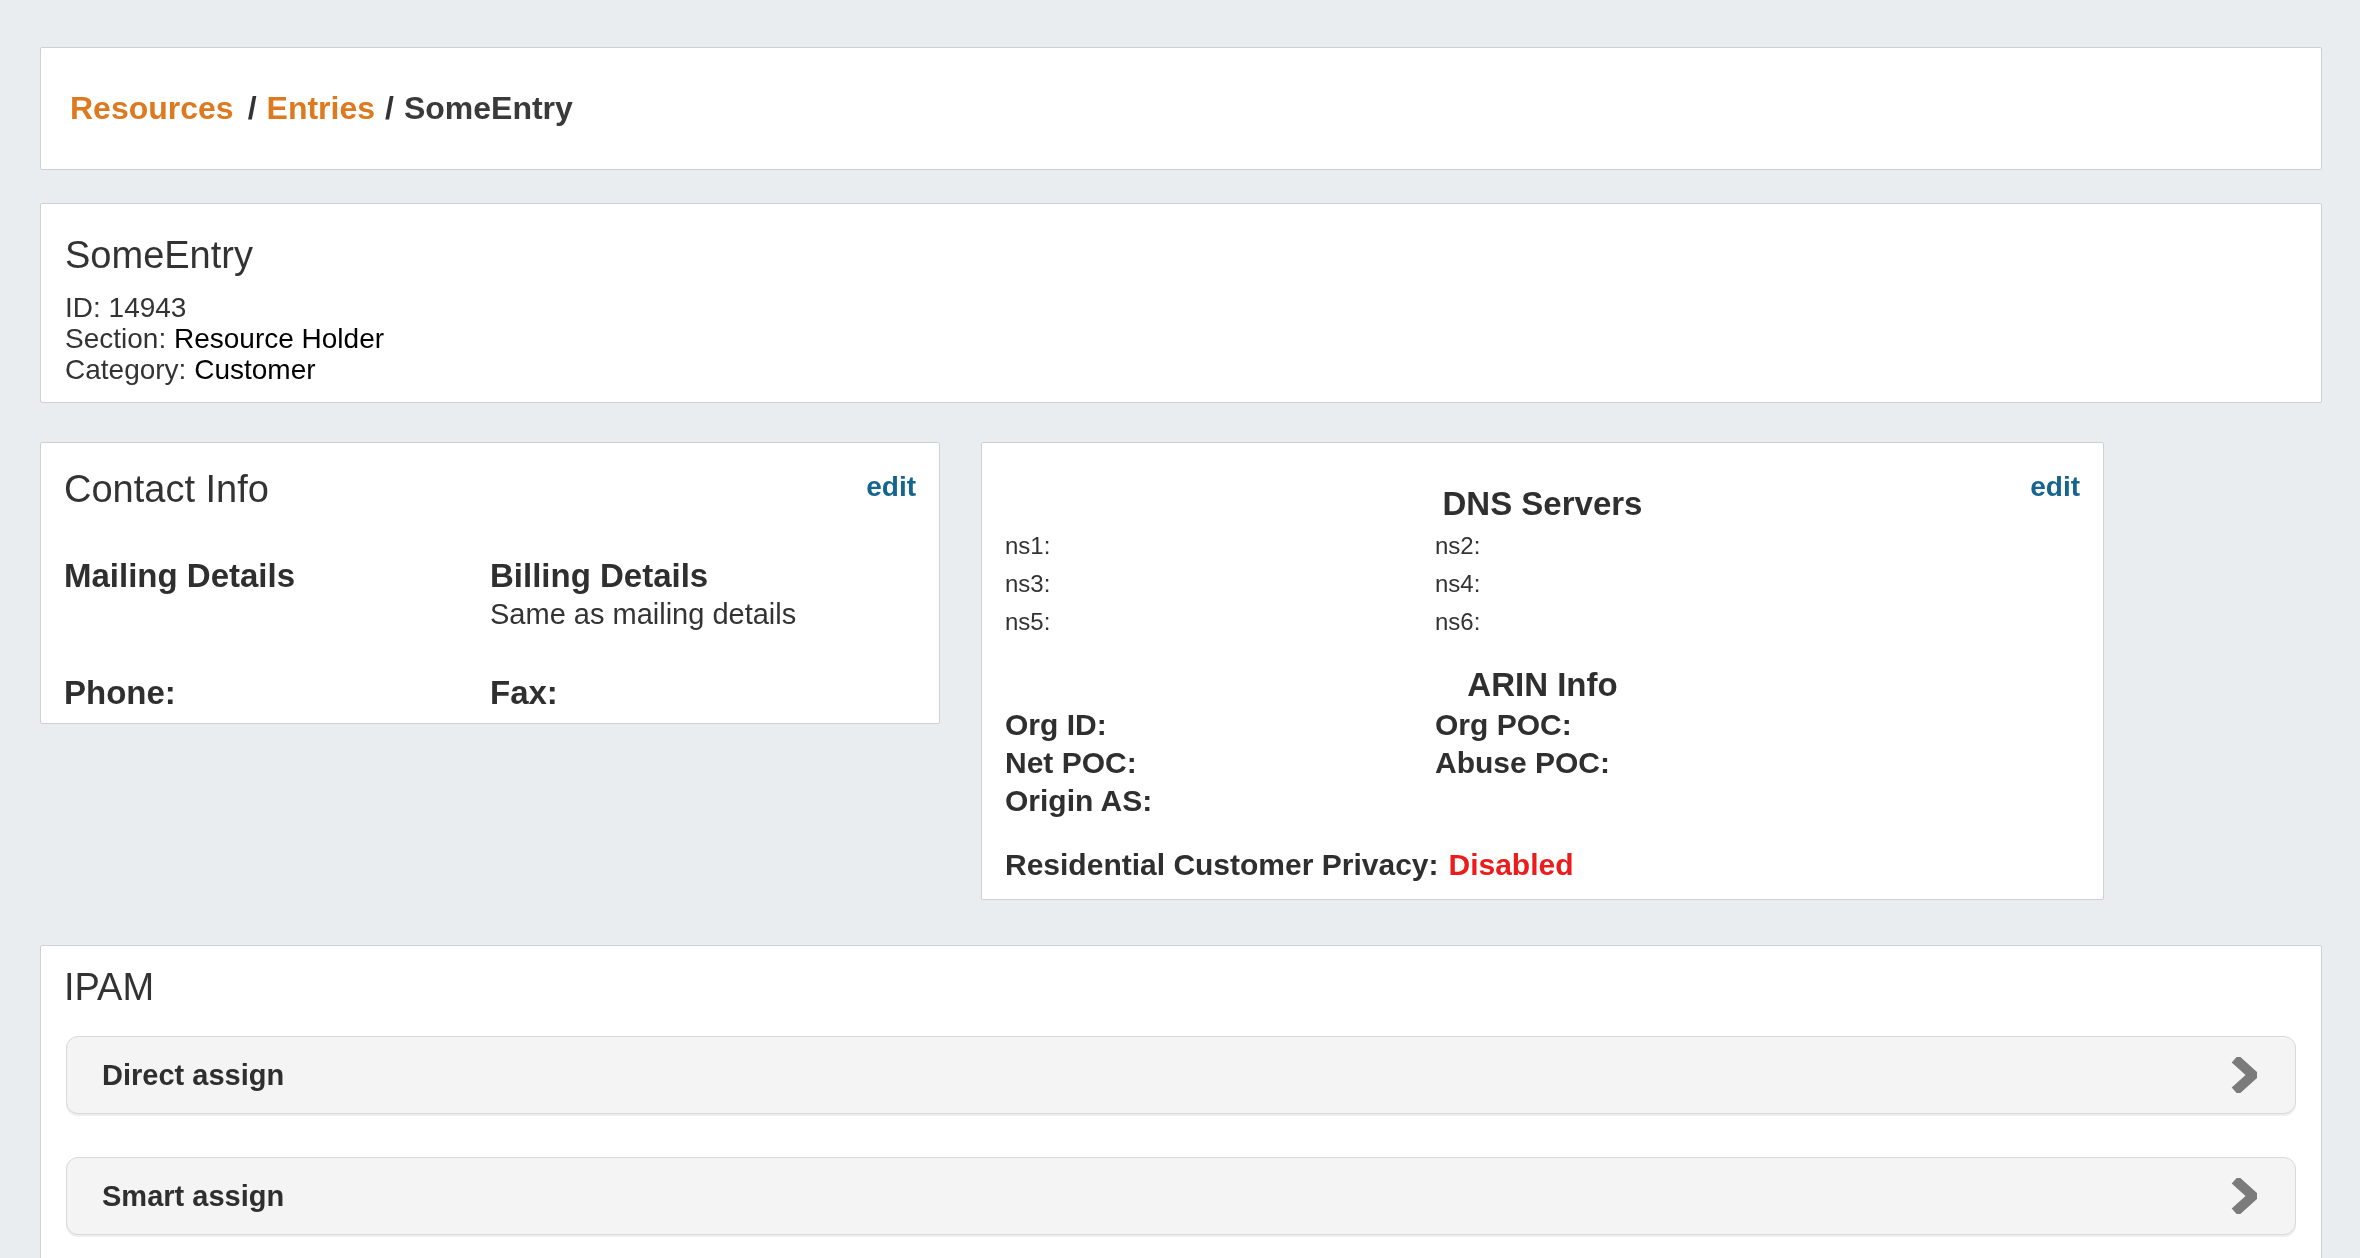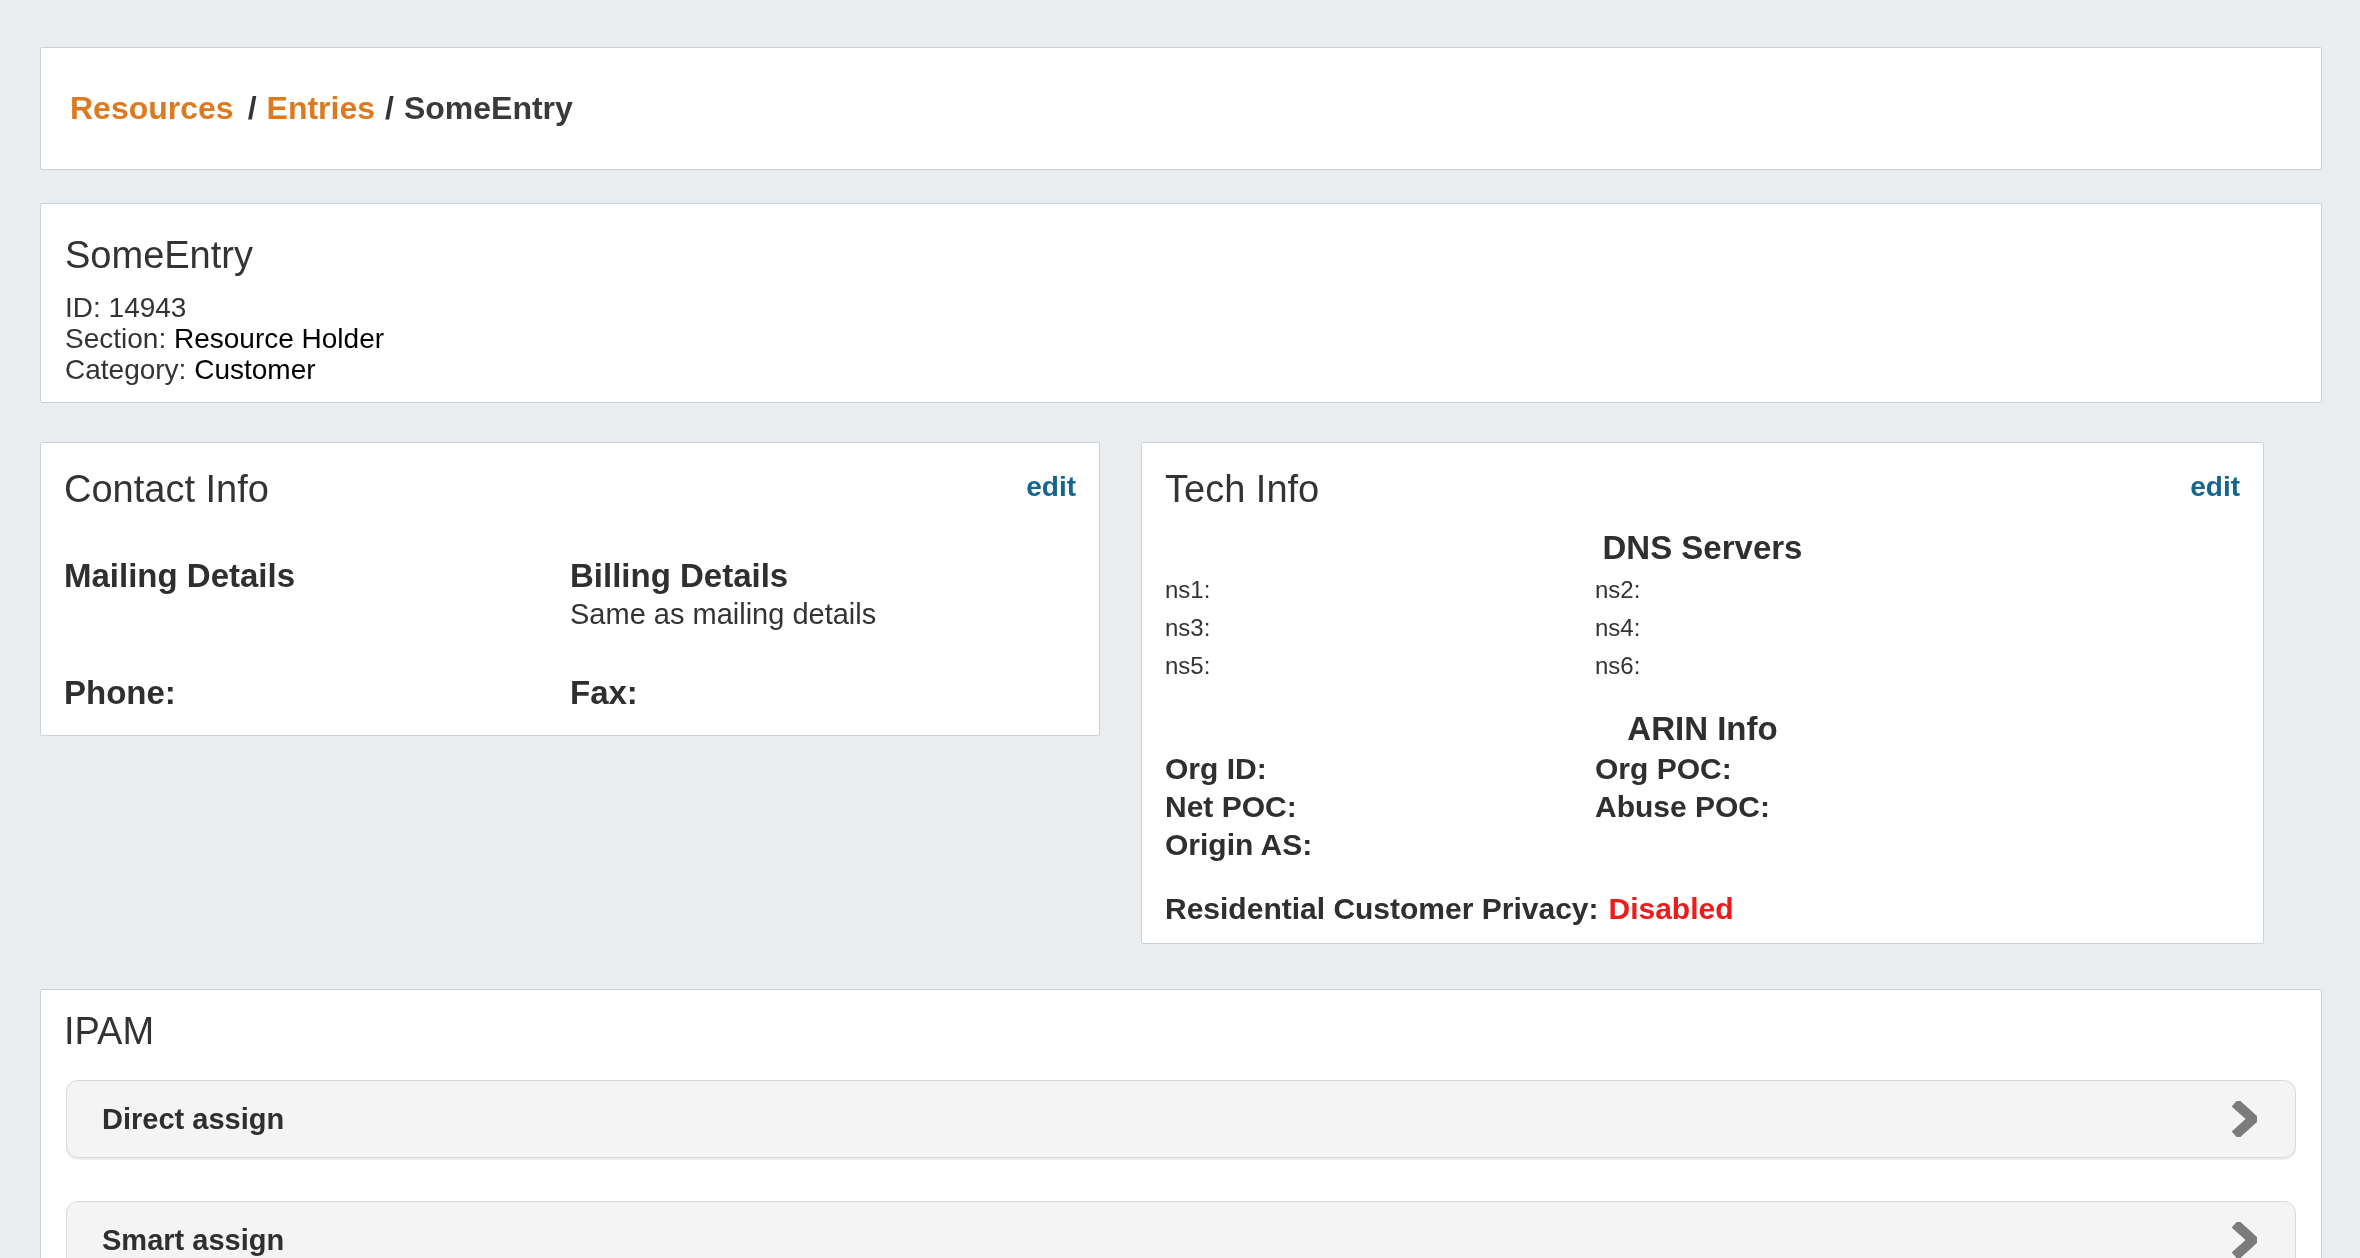--- a/index.html
+++ b/index.html
@@ -30,21 +30,21 @@
   .crumb-current { color:#3a3a3a; }
   
   .entry-card { padding:27px 24px 17px 24px; margin-bottom:39px; }
   .page-title { font-size:38px; font-weight:normal; color:#333; line-height:48px; }
   .entry-meta { margin-top:13px; font-size:28px; line-height:31px; }
   .meta-line { white-space:nowrap; }
   .orange-link { color:#000000; text-decoration:none; cursor:pointer; }
   
   .panel-row { display:flex; align-items:flex-start; gap:41px; margin-bottom:45px; }
   .panel { position:relative; padding:24px 23px 0 23px; }
-  .panel-contact { width:1060px; padding-bottom:22px; }
+  .panel-contact { width:900px; padding-bottom:10px; }
   .panel-tech { width:1123px; padding-bottom:15px; }
   .panel-title { font-size:38px; font-weight:normal; line-height:44px; color:#333; }
   .edit-link {
     position:absolute; top:28px; right:23px;
     font-size:28px; font-weight:bold; color:#15658e;
     text-decoration:none; cursor:pointer; line-height:32px;
   }
   
   .contact-grid { display:grid; grid-template-columns:1fr 1fr; }
   .contact-grid.row1 { margin-top:41px; }
@@ -114,21 +114,20 @@
         <div class="note-text">Same as mailing details</div>
       </div>
     </div>
     <div class="contact-grid row1">
       <div class="big-label">Phone:</div>
       <div class="big-label">Fax:</div>
     </div>
   </div>
 
   <div class="card panel panel-tech">
-    <div class="panel-title">Tech Info</div>
     <a class="edit-link">edit</a>
     <div class="sub-heading dns-heading">DNS Servers</div>
     <div class="tech-grid dns-grid">
       <div>ns1:</div>
       <div>ns2:</div>
       <div>ns3:</div>
       <div>ns4:</div>
       <div>ns5:</div>
       <div>ns6:</div>
     </div>

